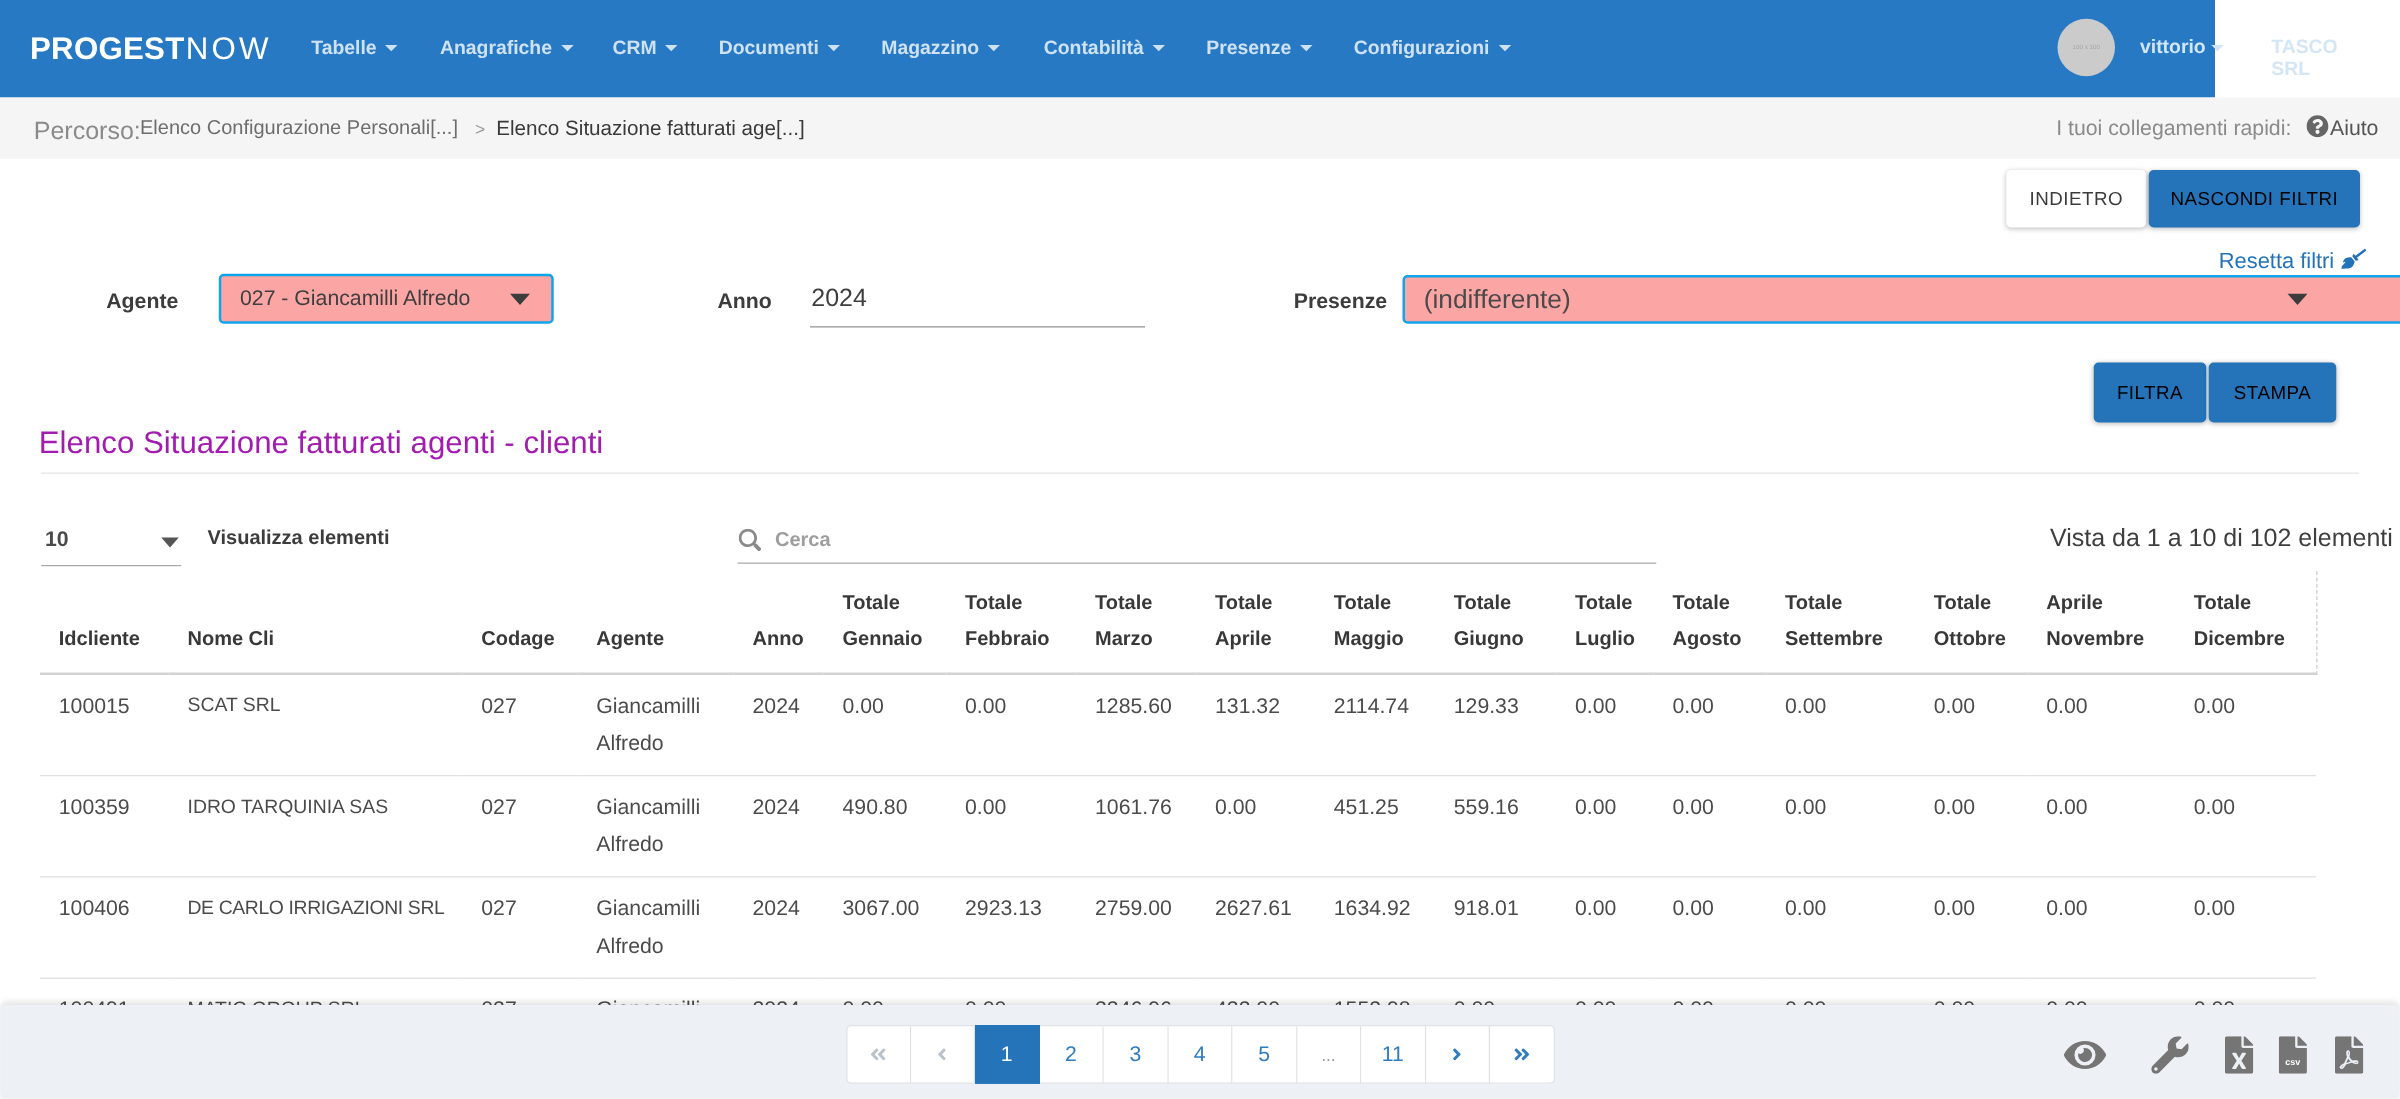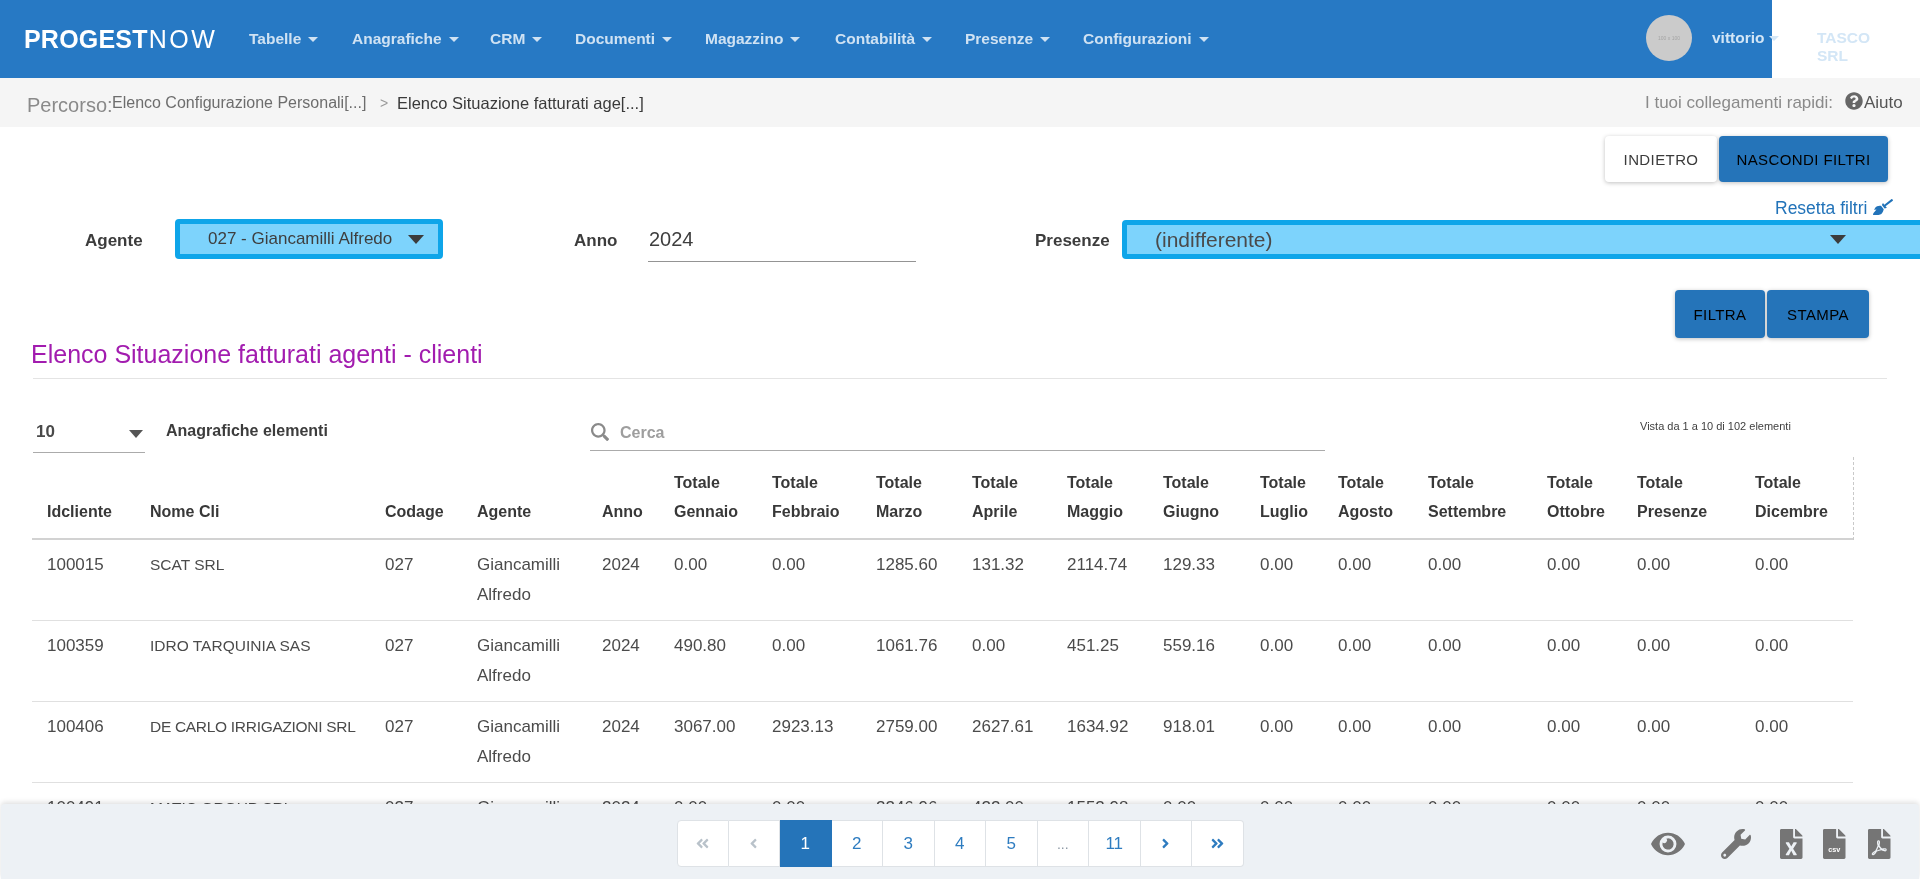--- a/index.html
+++ b/index.html
@@ -25,36 +25,36 @@
 .btn{position:absolute;display:flex;align-items:center;justify-content:center;font-size:15px;letter-spacing:.4px;border-radius:4px;font-weight:normal}
 .btn-white{background:#fff;color:#3b3b3b;box-shadow:0 1px 4px rgba(0,0,0,.25)}
 .btn-blue{background:#2574b9;color:#000000;box-shadow:0 1px 4px rgba(0,0,0,.25)}
 #indietro{left:1605px;top:136px;width:112px;height:46px}
 #nascondi{left:1719px;top:136px;width:169px;height:46px}
 #filtra{left:1675px;top:290px;width:90px;height:48px}
 #stampa{left:1767px;top:290px;width:102px;height:48px}
 .reset{position:absolute;left:1775px;top:197px;font-size:17.5px;color:#2273b9}
 .reset svg{vertical-align:-3px;margin-left:6px}
 .flabel{position:absolute;font-size:17px;font-weight:bold;color:#3c3c3c}
-.select{position:absolute;border:5px solid #0ea5e9;border-radius:4px;background:#7dd3fc;font-size:17px;color:#3e3e3e;display:flex;align-items:center;padding-left:28px}
+.select{position:absolute;border:2px solid #0ea5e9;border-radius:4px;background:#fca5a5;font-size:17px;color:#3e3e3e;display:flex;align-items:center;padding-left:15px}
 .scar{position:absolute;width:0;height:0;border-left:8px solid transparent;border-right:8px solid transparent;border-top:9px solid #3c3c3c}
 #agente-sel{left:175px;top:219px;width:268px;height:40px}
 #cliente-sel{left:1122px;top:220px;width:894px;height:39px;color:#4a4a4a;font-size:21px}
 .anno-val{position:absolute;left:649px;top:228px;font-size:20px;color:#3e3e3e}
 .anno-line{position:absolute;left:648px;top:261px;width:268px;height:1px;background:#949494}
 .h1{position:absolute;left:31px;top:340px;font-size:25px;color:#a21caf;font-weight:normal}
 .hrline{position:absolute;left:33px;top:378px;width:1854px;height:1px;background:#e4e4e4}
 .len-val{position:absolute;left:36px;top:422px;font-size:17px;font-weight:bold;color:#4a4a4a}
 .len-car{position:absolute;left:129px;top:430px;width:0;height:0;border-left:7px solid transparent;border-right:7px solid transparent;border-top:8px solid #555}
 .len-line{position:absolute;left:33px;top:452px;width:112px;height:1px;background:#ababab}
 .vis-el{position:absolute;left:166px;top:422px;font-size:16px;font-weight:bold;color:#3c3c3c}
 .search-line{position:absolute;left:590px;top:450px;width:735px;height:1px;background:#ababab}
 .search-ico{position:absolute;left:591px;top:423px}
 .cerca{position:absolute;left:620px;top:424px;font-size:16px;color:#9e9e9e;font-weight:bold}
-.vista{position:absolute;left:1640px;top:420px;font-size:11px;color:#3f3f3f}
+.vista{position:absolute;left:1640px;top:420px;font-size:20px;color:#3f3f3f}
 table.dt{position:absolute;left:32px;top:455px;width:1821px;border-collapse:collapse;table-layout:fixed}
 table.dt th{font-size:16px;font-weight:bold;color:#383838;text-align:left;vertical-align:bottom;padding:0 15px 12px 15px;height:84px;line-height:29px;border-bottom:2px solid #d2d2d2}
 table.dt td{font-size:17px;color:#4b4b4b;text-align:left;vertical-align:top;padding:10px 15px;line-height:30px;border-bottom:1px solid #e0e0e0;overflow:hidden;white-space:nowrap}
 table.dt td:nth-child(4){white-space:normal}
 table.dt td:nth-child(2){font-size:15.5px}
 .dashR{position:absolute;left:1853px;top:457px;height:83px;border-right:1px dashed #c9c9c9}
 .footer{position:absolute;left:1px;top:804px;width:1918px;height:75px;background:#edf1f5;border-radius:4px 4px 0 0;box-shadow:0 -2px 5px rgba(0,0,0,.12)}
 .pager{position:absolute;left:677px;top:820px;height:47px;display:flex}
 .pg{width:51.5px;height:47px;border:1px solid #dee2e6;border-left:none;background:#fff;display:flex;align-items:center;justify-content:center;font-size:17px;color:#2e7cc0}
 .pg.first{border-left:1px solid #dee2e6;border-radius:4px 0 0 4px}
@@ -106,21 +106,21 @@
 <span class="flabel" style="left:1035px;top:231px">Presenze</span>
 <div class="select" id="cliente-sel">(indifferente)</div>
 <span class="scar" style="left:1830px;top:235px"></span>
 <div class="btn btn-blue" id="filtra">FILTRA</div>
 <div class="btn btn-blue" id="stampa">STAMPA</div>
 <div class="h1">Elenco Situazione fatturati agenti - clienti</div>
 <div class="hrline"></div>
 <span class="len-val">10</span>
 <span class="len-car"></span>
 <div class="len-line"></div>
-<span class="vis-el">Anagrafiche elementi</span>
+<span class="vis-el">Visualizza elementi</span>
 <div class="search-line"></div>
 <svg class="search-ico" width="18" height="18" viewBox="0 0 512 512">
     <path fill="#8a8a8a" d="M505 442.7L405.3 343c-4.5-4.5-10.6-7-17-7H372c27.6-35.3 44-79.7 44-128C416 93.1 322.9 0 208 0S0 93.1 0 208s93.1 208 208 208c48.3 0 92.7-16.4 128-44v16.3c0 6.4 2.5 12.5 7 17l99.7 99.7c9.4 9.4 24.6 9.4 33.9 0l28.3-28.3c9.4-9.3 9.4-24.5.1-33.9zm-297-90.7c-79.5 0-144-64.3-144-144 0-79.5 64.3-144 144-144 79.5 0 144 64.3 144 144 0 79.5-64.3 144-144 144z"></path>
   </svg>
 <span class="cerca">Cerca</span>
 <span class="vista">Vista da 1 a 10 di 102 elementi</span>
 <div class="dashR"></div>
 <table class="dt">
 <colgroup>
 <col style="width:103px">
@@ -151,21 +151,21 @@
         <th>Totale Gennaio</th>
         <th>Totale Febbraio</th>
         <th>Totale Marzo</th>
         <th>Totale Aprile</th>
         <th>Totale Maggio</th>
         <th>Totale Giugno</th>
         <th>Totale Luglio</th>
         <th>Totale Agosto</th>
         <th>Totale Settembre</th>
         <th>Totale Ottobre</th>
-        <th>Totale Presenze</th>
+        <th>Aprile Novembre</th>
         <th>Totale Dicembre</th>
       </tr>
 </thead>
 <tbody>
 <tr>
         <td>100015</td>
         <td>SCAT SRL</td>
         <td>027</td>
         <td>Giancamilli Alfredo</td>
         <td>2024</td>

